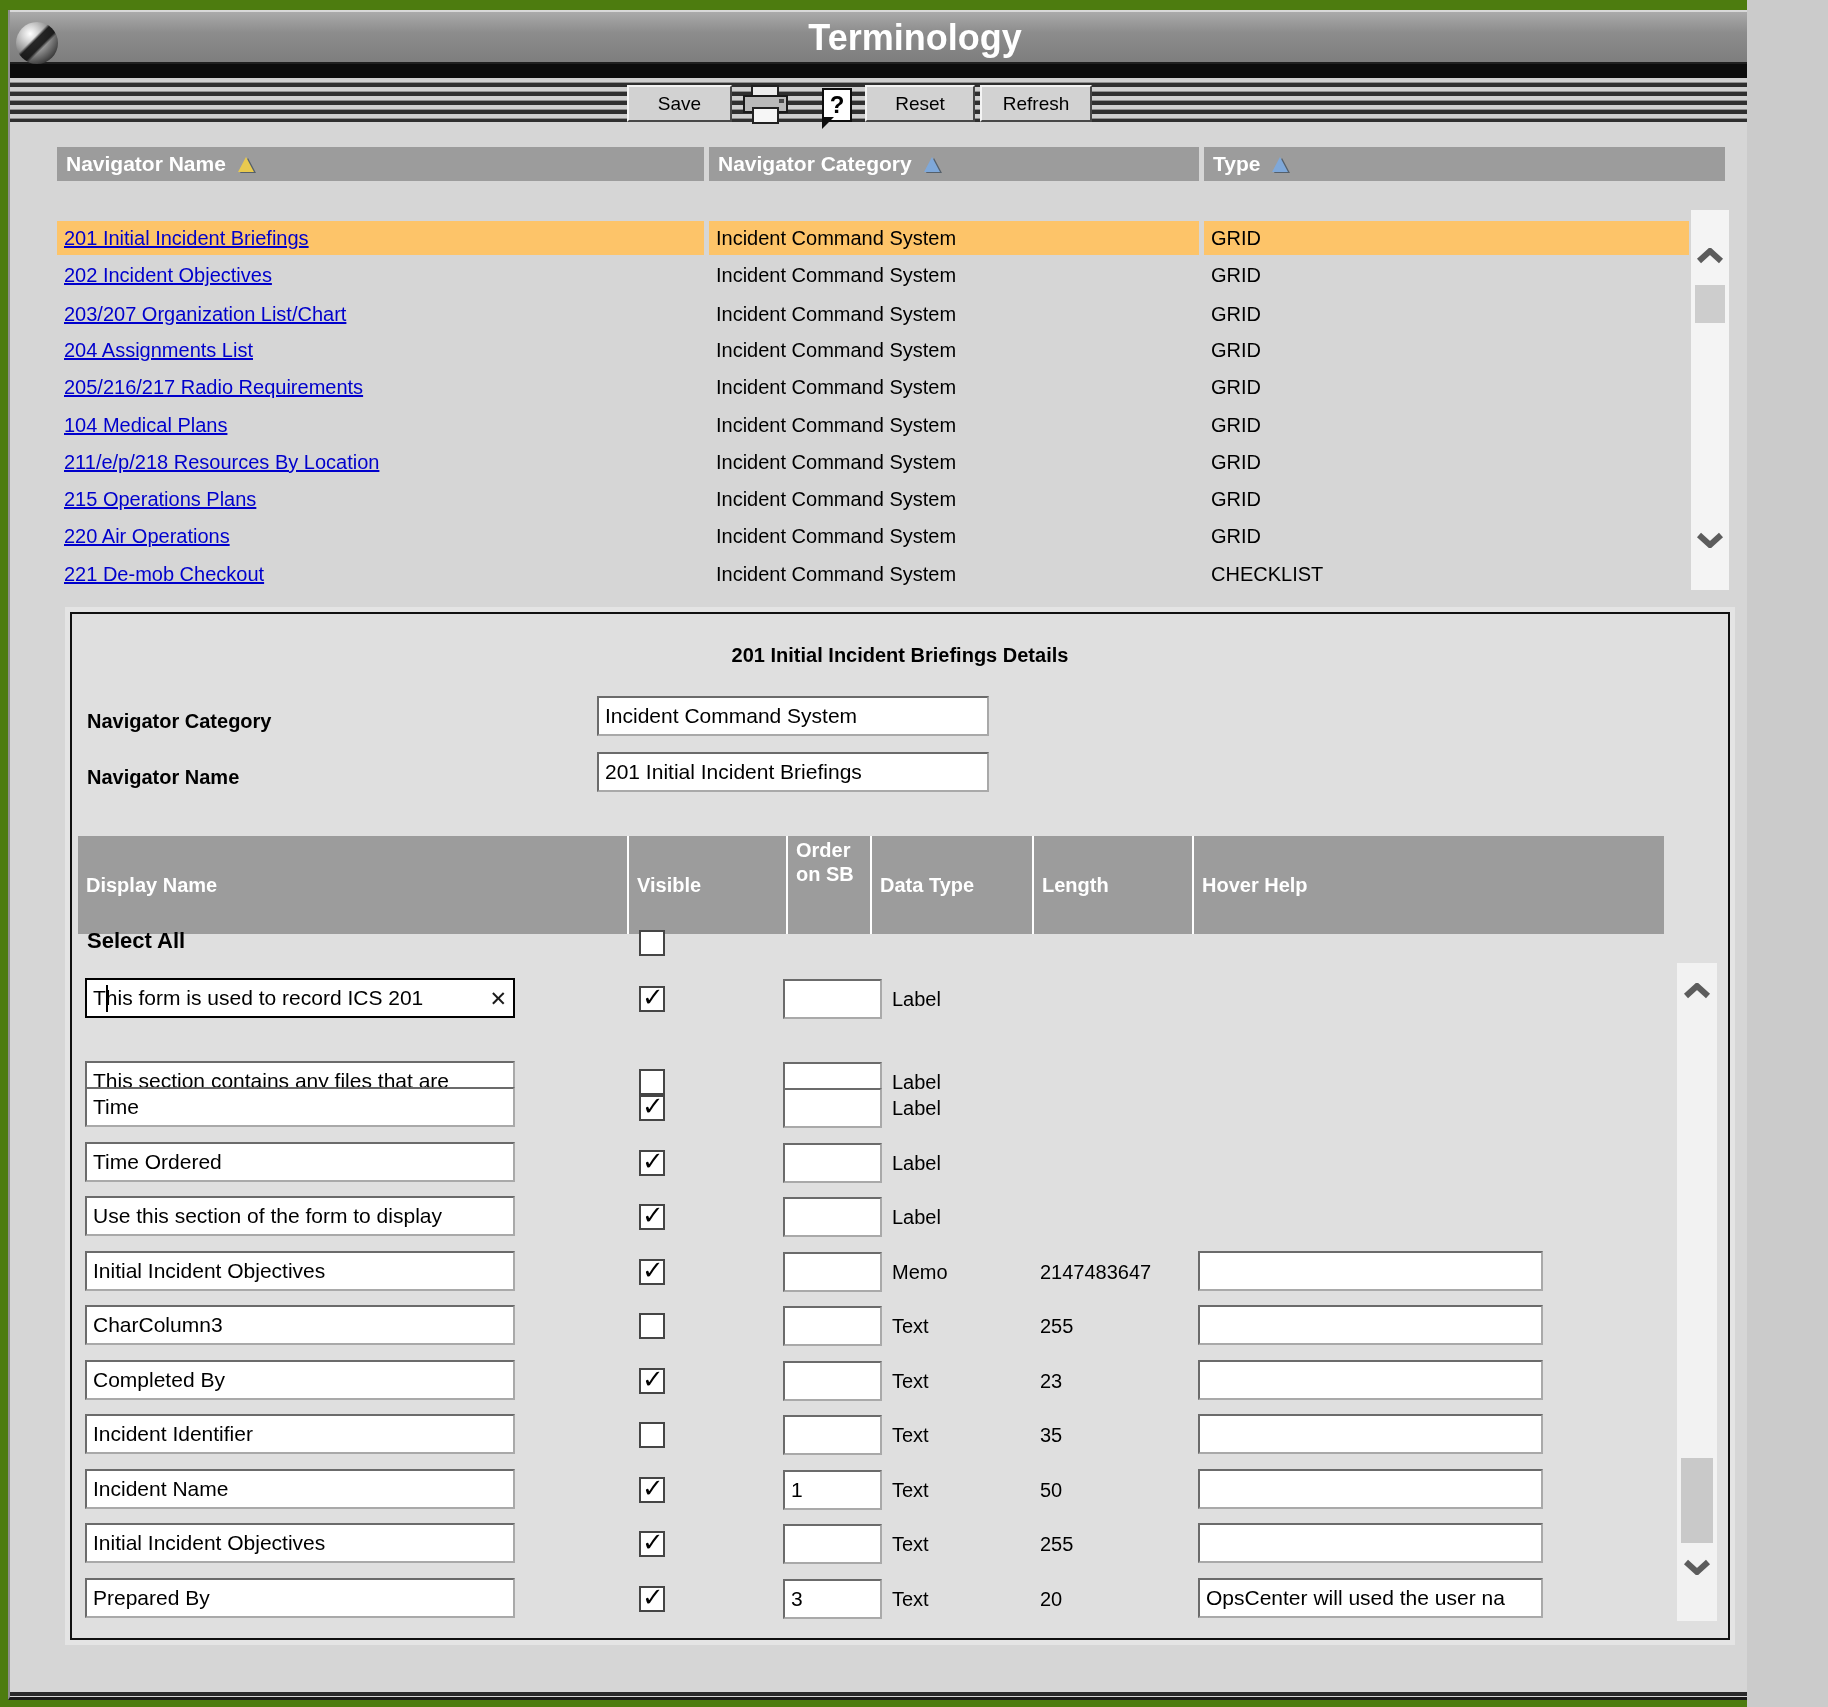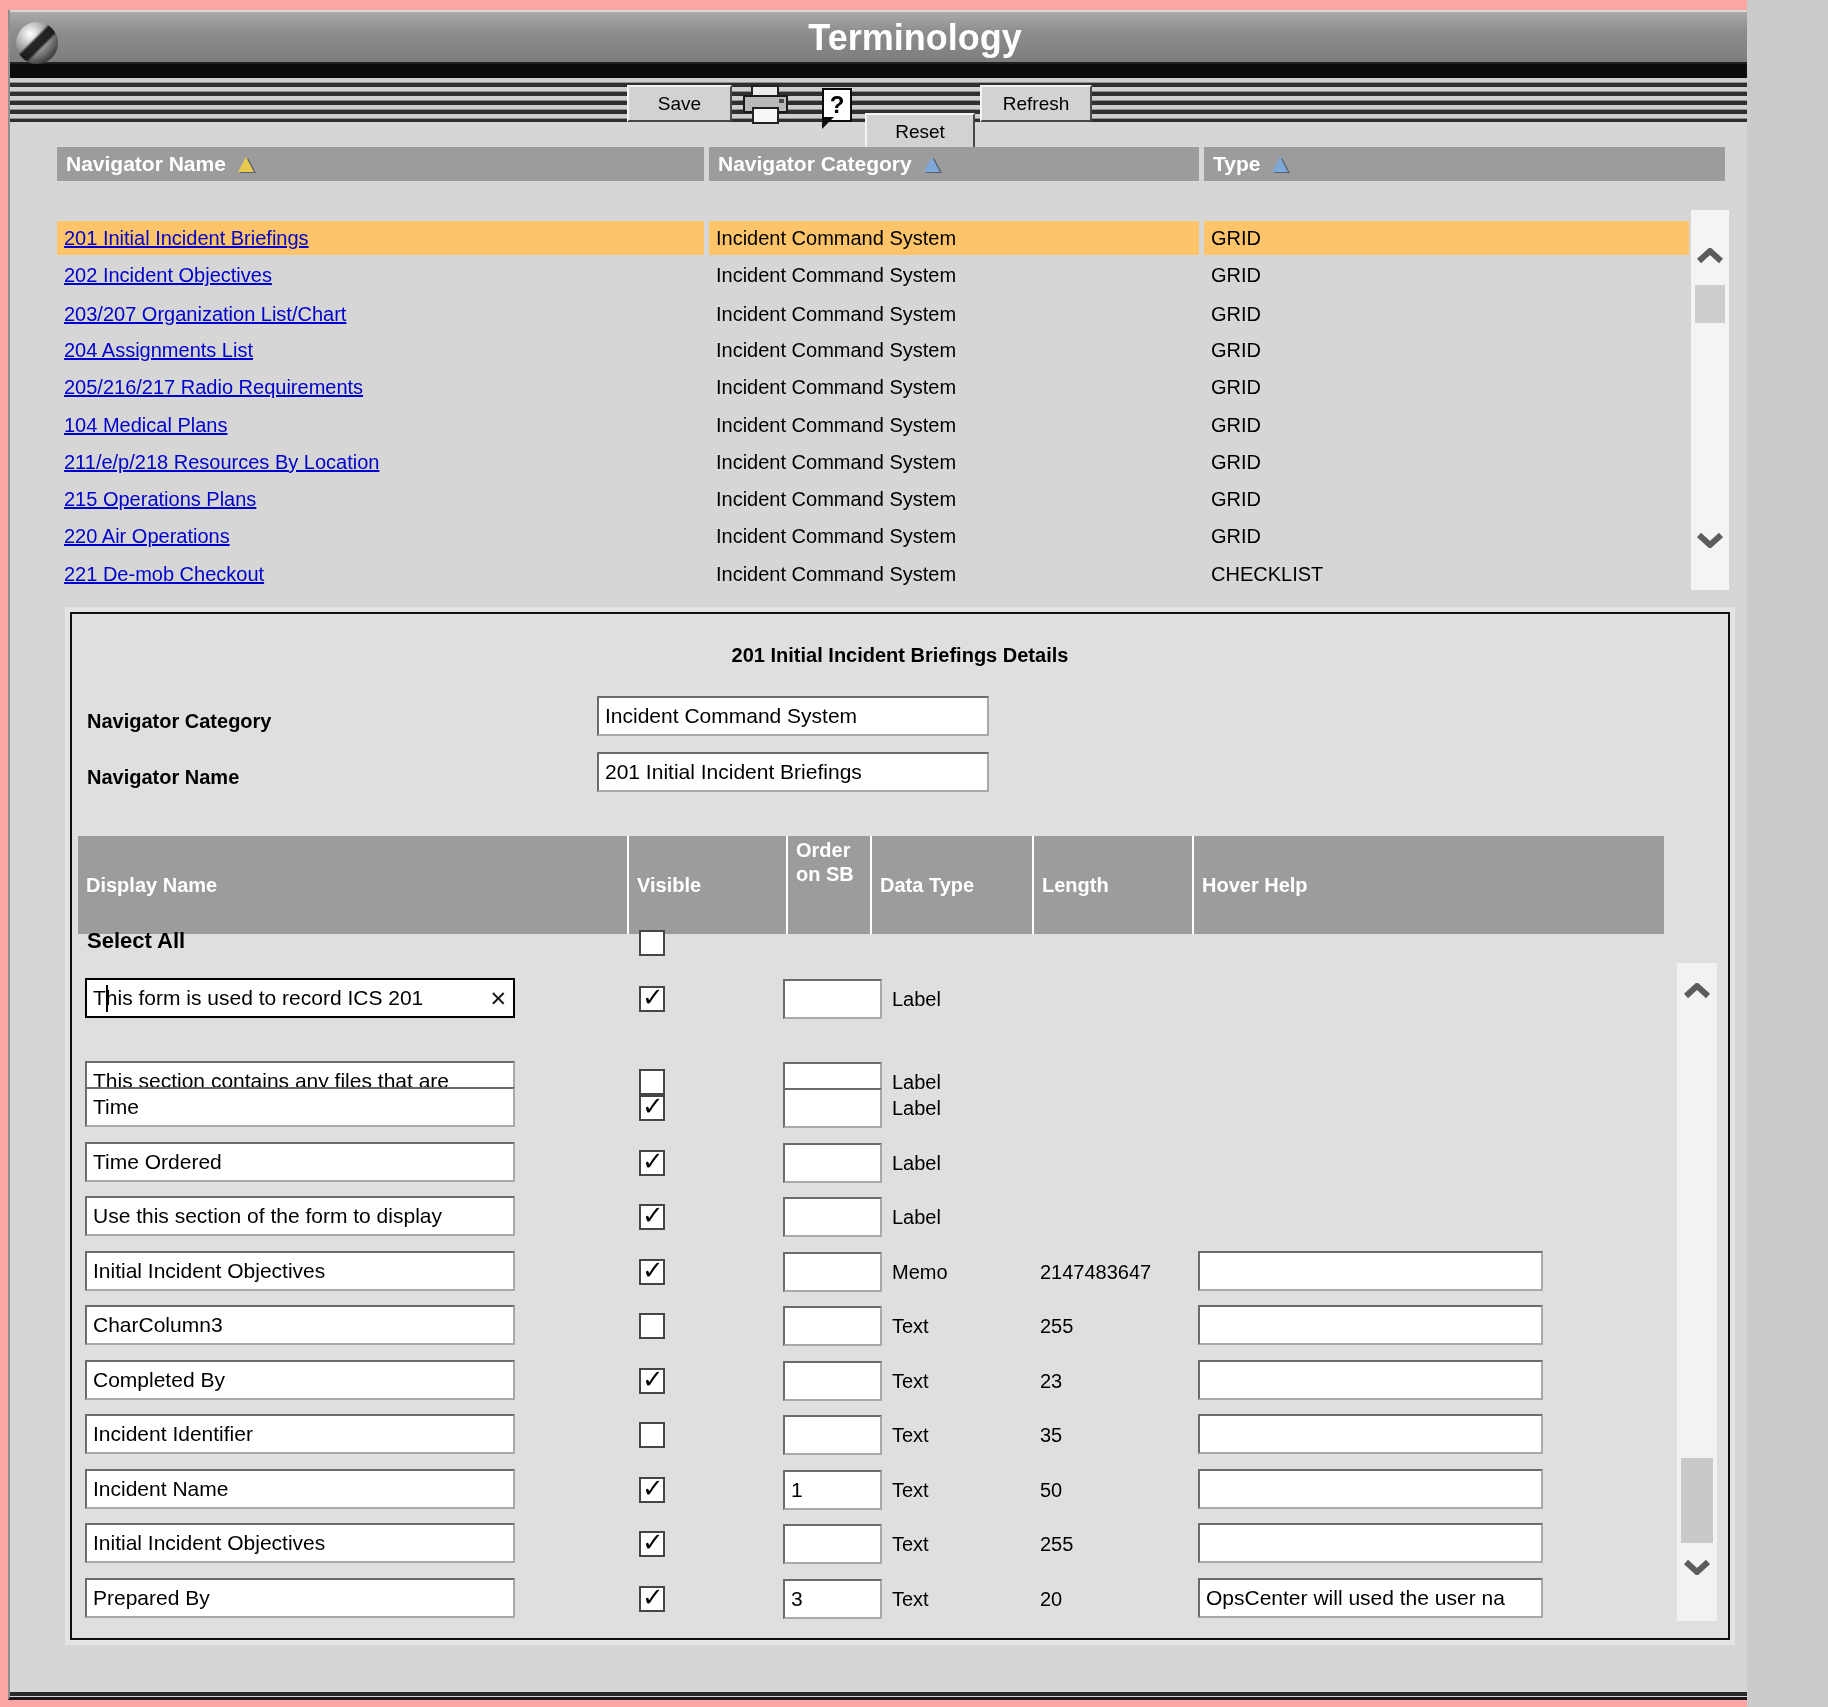--- a/index.html
+++ b/index.html
@@ -1,17 +1,17 @@
 <!DOCTYPE html>
 <html><head>
 <meta charset="utf-8">
 <style>
   html,body{margin:0;padding:0;background:#cbcbcb;}
   *{box-sizing:border-box;font-family:"Liberation Sans","DejaVu Sans",sans-serif;}
-  .canvas{position:relative;width:1747px;height:1707px;background:#fca5a5;overflow:hidden;}
+  .canvas{position:relative;width:1747px;height:1707px;background:#4d7c0f;overflow:hidden;}
   .abs{position:absolute;}
   
   .win{position:absolute;left:8px;top:10px;width:1815px;height:1690px;background:#d6d6d6;
        border-left:2px solid #8f8f8f;border-right:3px solid #1a1a1a;border-bottom:3px solid #1a1a1a;}
   
   .titlebar{position:absolute;left:0;top:0;width:100%;height:54px;
     background:linear-gradient(180deg,#aaaaaa 0%,#8d8d8d 40%,#7e7e7e 100%);
     border-top:2px solid #d8d8d8;border-bottom:2px solid #202020;}
   .sphere{position:absolute;left:6px;top:10px;width:42px;height:42px;border-radius:50%;
     background-image:linear-gradient(135deg,rgba(0,0,0,0) 40%,rgba(15,15,15,.88) 45%,rgba(15,15,15,.88) 58%,rgba(0,0,0,0) 63%),
@@ -96,21 +96,21 @@
     <div class="stripes"></div>
 
     <div class="tbtn" style="left:617px;width:105px;">Save</div>
     <svg class="abs" style="left:729px;top:74px;" width="54" height="42" viewBox="0 0 54 42">
       <rect x="13" y="2" width="26" height="11" fill="#ececec" stroke="#222" stroke-width="2"></rect>
       <rect x="5" y="12" width="43" height="16" fill="#b9b9b9" stroke="#1a1a1a" stroke-width="2"></rect>
       <rect x="40" y="15" width="5" height="4" fill="#4a4a4a"></rect>
       <rect x="14" y="24" width="25" height="15" fill="#f6f6f6" stroke="#222" stroke-width="2"></rect>
     </svg>
     <div class="helpicon">?</div>
-    <div class="tbtn" style="left:855px;width:110px;margin-top:28px;">Reset</div>
+    <div class="tbtn" style="left:855px;width:110px;">Reset</div>
     <div class="tbtn" style="left:970px;width:112px;">Refresh</div>
 
     <div class="nhcell" style="left:47px;width:647px;">
       <span>Navigator Name</span><span class="tri" id="tri0" style="border-bottom-color: rgb(232, 201, 79);"></span>
     </div>
     <div class="nhcell" style="left:699px;width:490px;">
       <span>Navigator Category</span><span class="tri" id="tri1" style="border-bottom-color: rgb(127, 168, 217);"></span>
     </div>
     <div class="nhcell" style="left:1194px;width:521px;">
       <span>Type</span><span class="tri" id="tri2" style="border-bottom-color: rgb(127, 168, 217);"></span>

